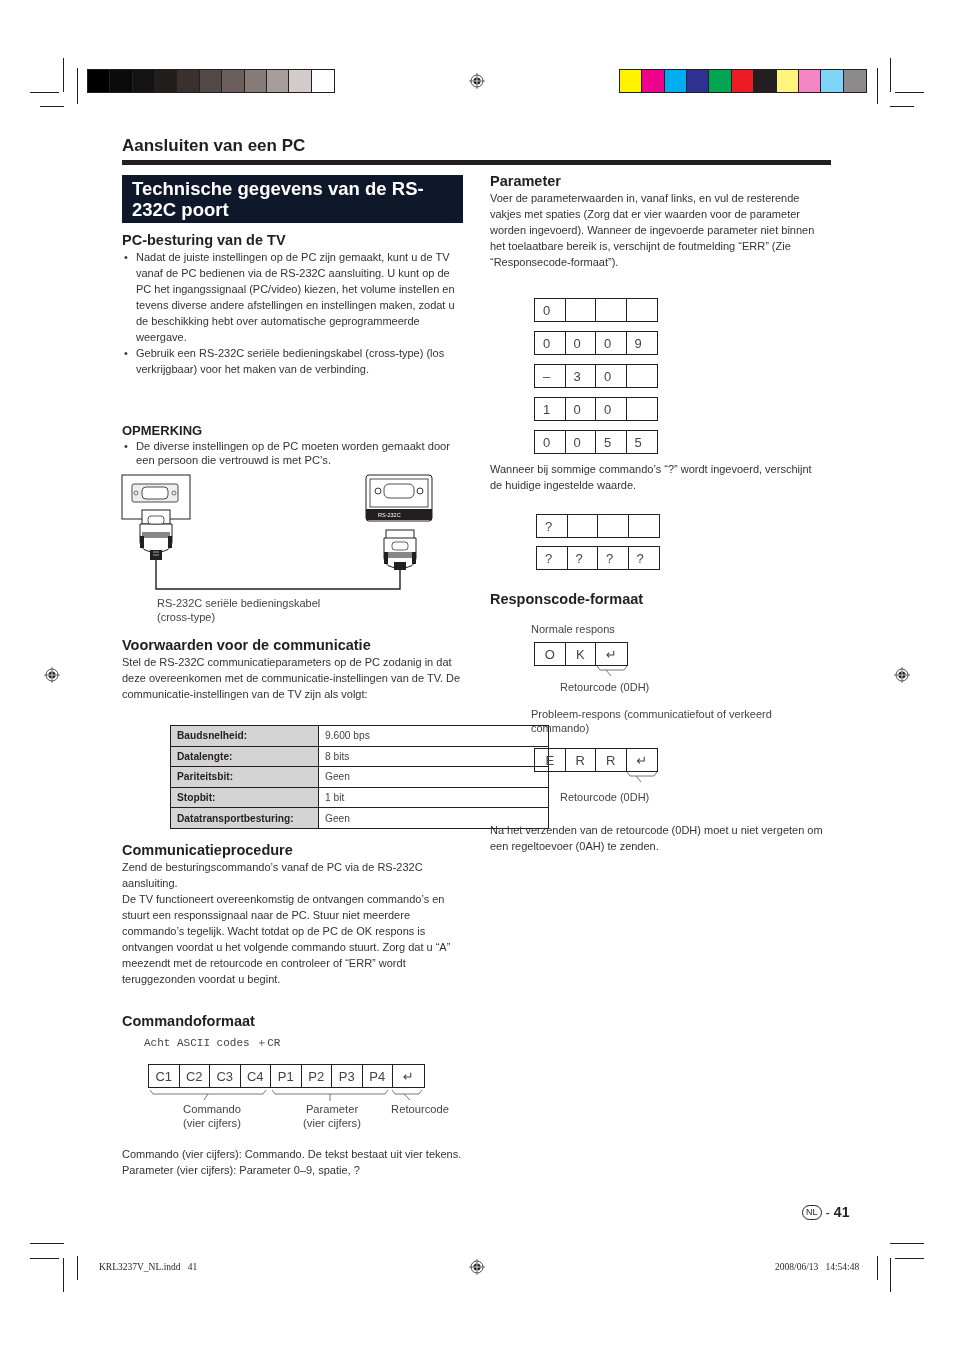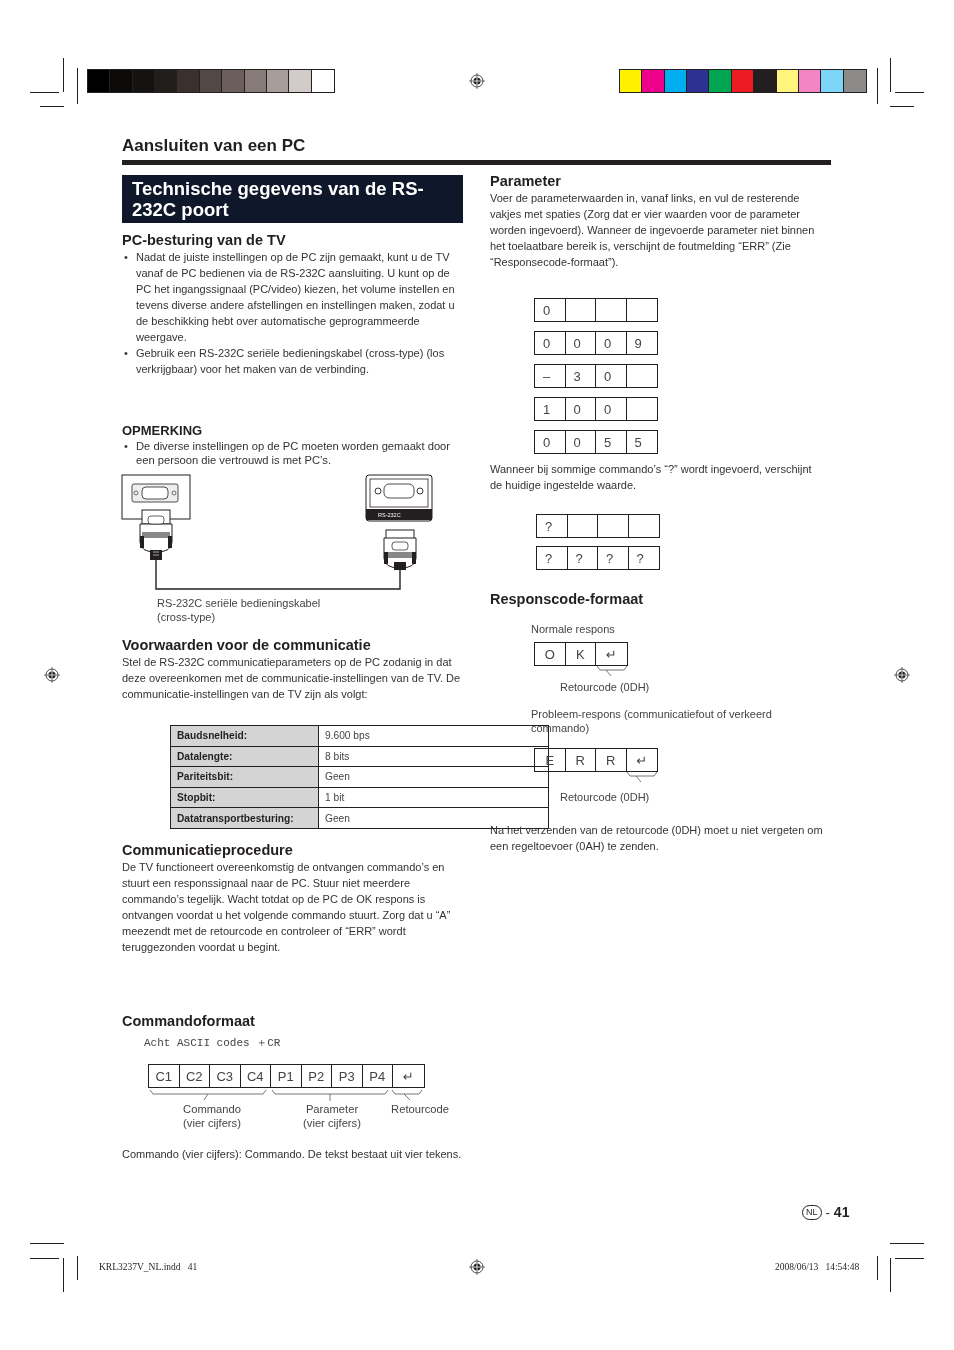--- a/index.html
+++ b/index.html
@@ -205,20 +205,21 @@
       </tr>
   <tr>
         <td class="k">Datatransportbesturing:</td>
         <td class="v">Geen</td>
       </tr>
 </tbody>
   </table>
 
 <div class="abs h2" style="left:122px;top:842px;">Communicatieprocedure</div>
 <div class="abs body" style="left:122px;top:859px;width:342px;">
+  <div>Zend de besturingscommando’s vanaf de PC via de RS-232C aansluiting.</div>
   <div>De TV functioneert overeenkomstig de ontvangen commando’s en stuurt een responssignaal naar de PC. Stuur niet meerdere commando’s tegelijk. Wacht totdat op de PC de OK respons is ontvangen voordat u het volgende commando stuurt. Zorg dat u “A” meezendt met de retourcode en controleer of “ERR” wordt teruggezonden voordat u begint.</div>
 </div>
 
 <div class="abs h2" style="left:122px;top:1013px;">Commandoformaat</div>
 <div class="abs tiny" style="left:144px;top:1036px;font-family:Liberation Mono, monospace;">Acht ASCII codes ＋CR</div>
 <div class="cells" style="left:148px;top:1064px;">
   <div class="c">C1</div>
   <div class="c">C2</div>
   <div class="c">C3</div>
   <div class="c">C4</div>
@@ -240,20 +241,21 @@
   <div>Commando</div>
   <div>(vier cijfers)</div>
 </div>
 <div class="caption" style="left:292px;top:1102px;width:80px;">
   <div>Parameter</div>
   <div>(vier cijfers)</div>
 </div>
 <div class="caption" style="left:382px;top:1102px;width:76px;">Retourcode</div>
 <div class="abs body" style="left:122px;top:1146px;width:345px;">
   <div>Commando (vier cijfers): Commando. De tekst bestaat uit vier tekens.</div>
+  <div>Parameter (vier cijfers): Parameter 0–9, spatie, ?</div>
 </div>
 
 <div class="abs h2" style="left:490px;top:173px;">Parameter</div>
 <div class="abs body" style="left:490px;top:190px;width:340px;">Voer de parameterwaarden in, vanaf links, en vul de resterende vakjes met spaties (Zorg dat er vier waarden voor de parameter worden ingevoerd). Wanneer de ingevoerde parameter niet binnen het toelaatbare bereik is, verschijnt de foutmelding “ERR” (Zie “Responsecode-formaat”).</div>
 
 <div class="cells left" style="left:534px;top:298px;">
   <div class="c">0</div>
     <div class="c"></div>
     <div class="c"></div>
     <div class="c"></div>

